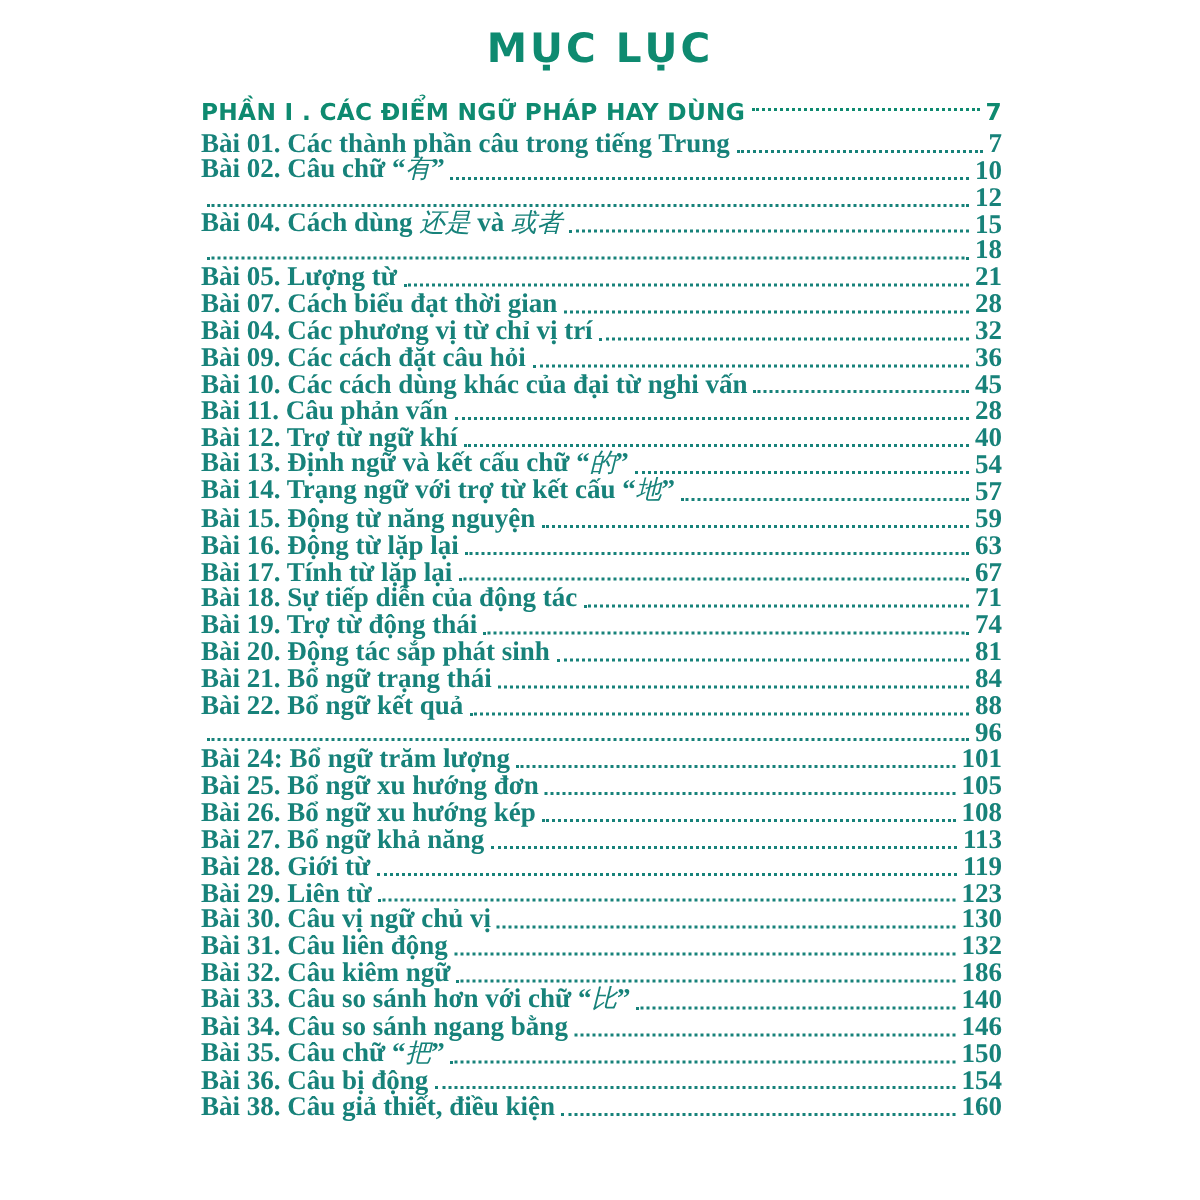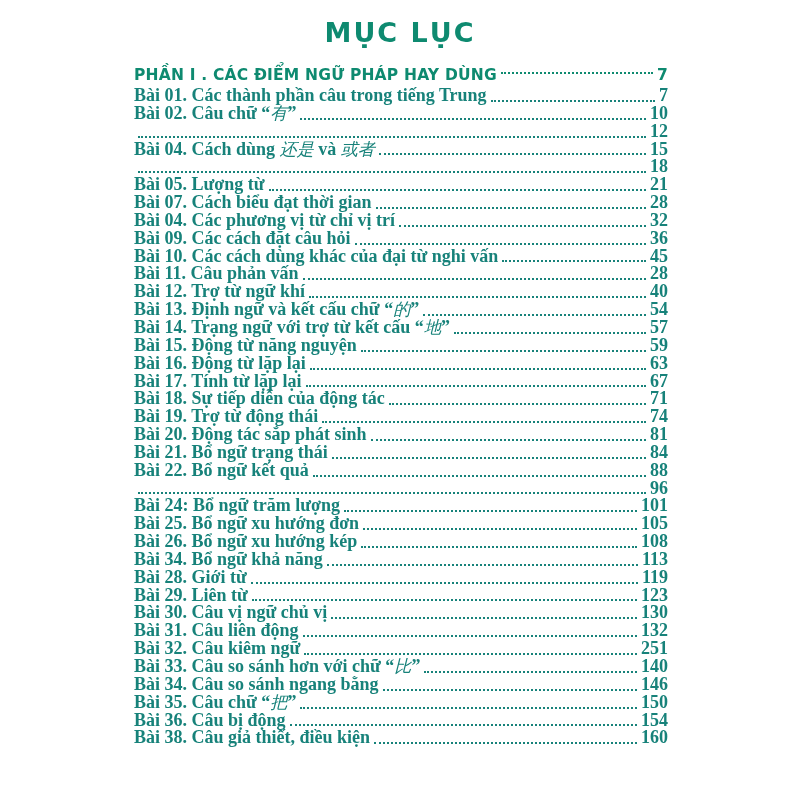--- a/index.html
+++ b/index.html
@@ -233,21 +233,21 @@
     <span class="toc-page">105</span>
   </div>
 
   <div class="toc-row">
     <span class="toc-label">Bài 26. Bổ ngữ xu hướng kép</span>
     <span class="leader"></span>
     <span class="toc-page">108</span>
   </div>
 
   <div class="toc-row">
-    <span class="toc-label">Bài 34. Bổ ngữ khả năng</span>
+    <span class="toc-label">Bài 27. Bổ ngữ khả năng</span>
     <span class="leader"></span>
     <span class="toc-page">113</span>
   </div>
 
   <div class="toc-row">
     <span class="toc-label">Bài 28. Giới từ</span>
     <span class="leader"></span>
     <span class="toc-page">119</span>
   </div>
 
@@ -265,21 +265,21 @@
 
   <div class="toc-row">
     <span class="toc-label">Bài 31. Câu liên động</span>
     <span class="leader"></span>
     <span class="toc-page">132</span>
   </div>
 
   <div class="toc-row">
     <span class="toc-label">Bài 32. Câu kiêm ngữ</span>
     <span class="leader"></span>
-    <span class="toc-page">251</span>
+    <span class="toc-page">186</span>
   </div>
 
   <div class="toc-row">
     <span class="toc-label">Bài 33. Câu so sánh hơn với chữ “<span class="cjk">比</span>”</span>
     <span class="leader"></span>
     <span class="toc-page">140</span>
   </div>
 
   <div class="toc-row">
     <span class="toc-label">Bài 34. Câu so sánh ngang bằng</span>

